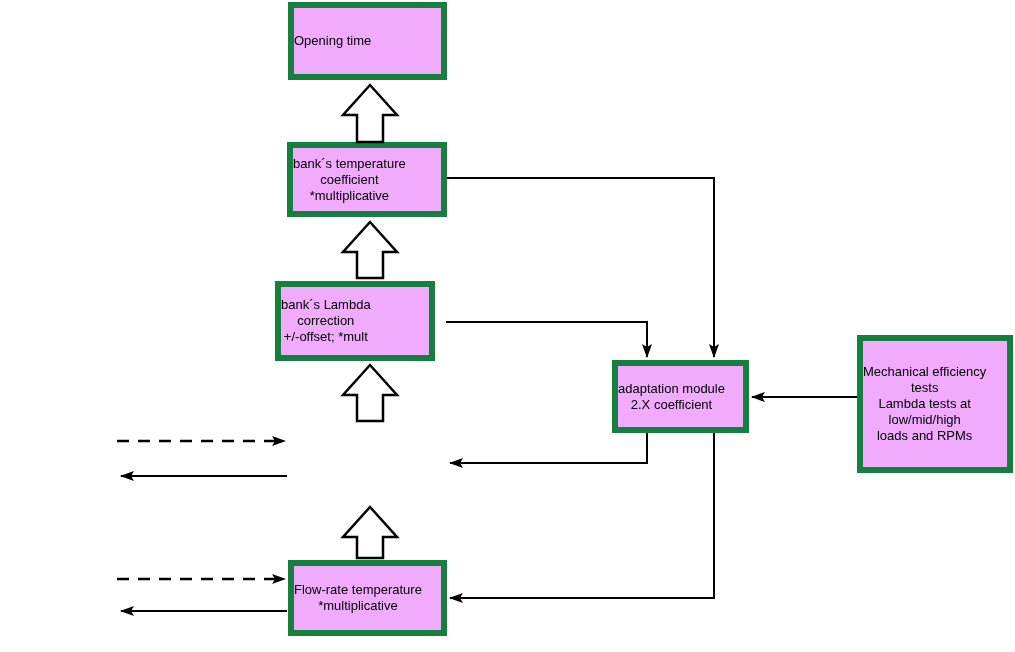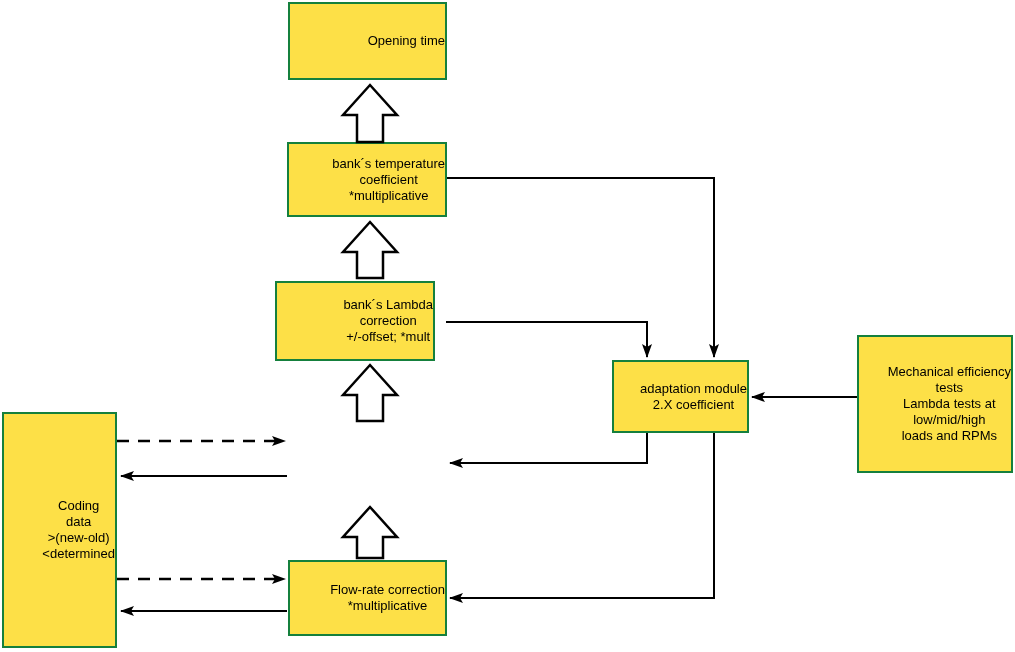--- a/index.html
+++ b/index.html
@@ -7,25 +7,25 @@
     position:relative;
     width:1015px;height:652px;
     background:#ffffff;
     font-family:"Liberation Sans","DejaVu Sans",sans-serif;
     color:#000;
     overflow:hidden;
   }
   .node{
     position:absolute;
     box-sizing:border-box;
-    border:2px solid #15803d;
-    background:#fde047;
+    border:6px solid #15803d;
+    background:#f0abfc;
     display:flex;
     align-items:center;
-    justify-content:flex-end;
+    justify-content:flex-start;
     text-align:center;
   }
   .node .label{
     white-space:pre-line;
     font-size:13px;
     line-height:16px;
   }
   #wires{
     position:absolute;
     left:0;top:0;
@@ -48,30 +48,24 @@
   </div>
 
   <div class="node" style="left:275px;top:281px;width:160px;height:80px">
     <span class="label">bank´s Lambda
 correction
 +/-offset; *mult</span>
   </div>
 
 
   <div class="node" style="left:288px;top:560px;width:159px;height:76px">
-    <span class="label">Flow-rate correction
+    <span class="label">Flow-rate temperature
 *multiplicative</span>
   </div>
 
-  <div class="node" style="left:2px;top:412px;width:115px;height:236px">
-    <span class="label">Coding
-data
-&gt;(new-old)
-&lt;determined</span>
-  </div>
 
   <div class="node" style="left:612px;top:360px;width:137px;height:73px">
     <span class="label">adaptation module
 2.X coefficient</span>
   </div>
 
   <div class="node" style="left:857px;top:335px;width:156px;height:138px">
     <span class="label">Mechanical efficiency
 tests
 Lambda tests at

